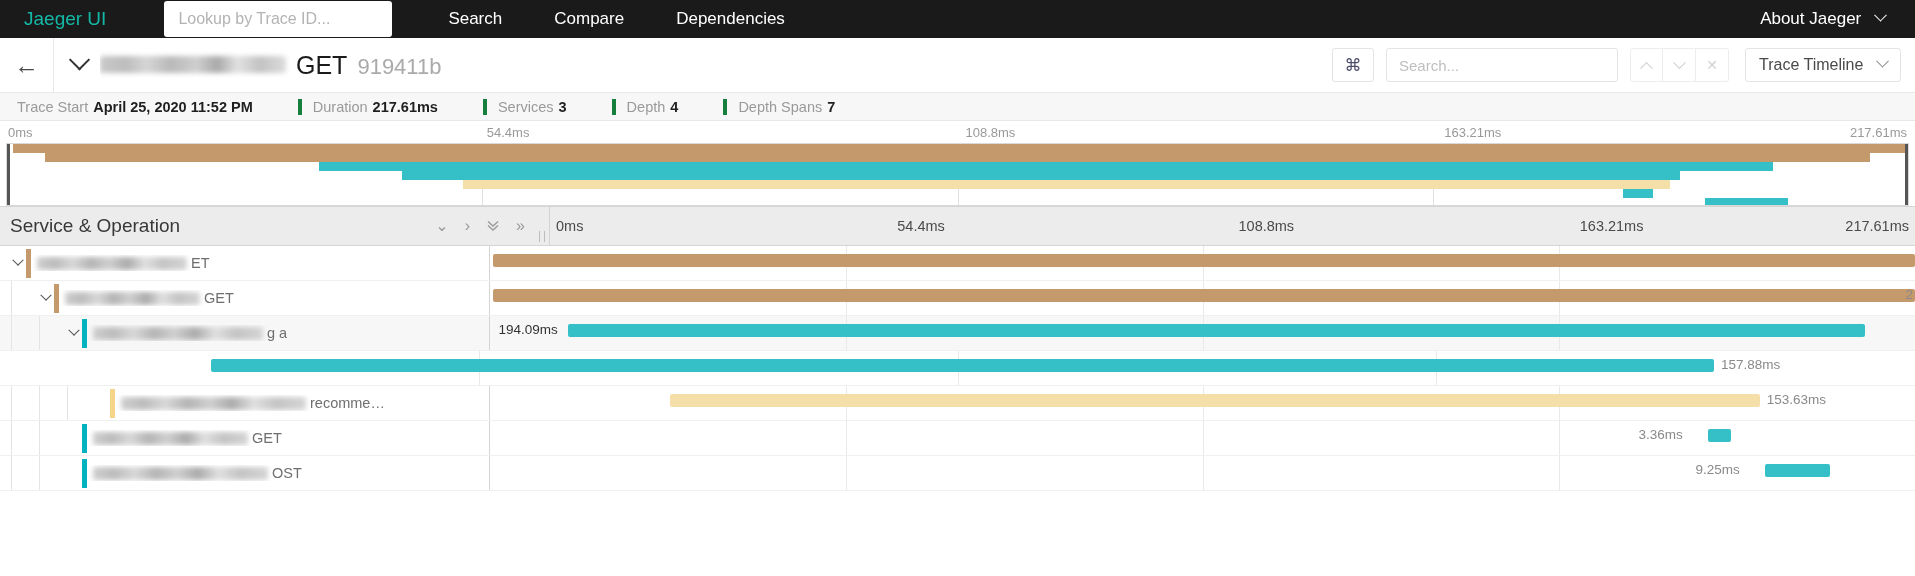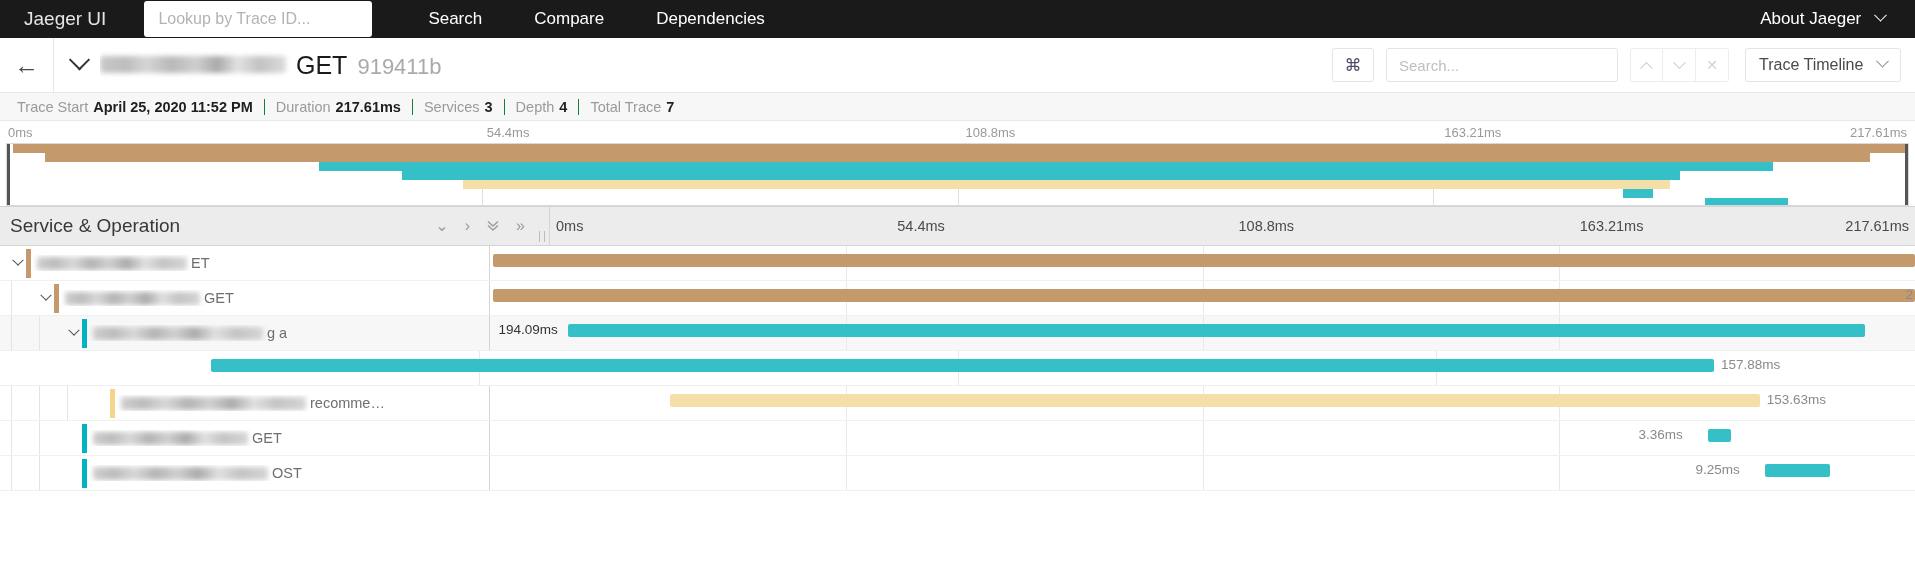--- a/index.html
+++ b/index.html
@@ -7,21 +7,21 @@
     width: 1915px; height: 576px;
     font-family: "Liberation Sans", sans-serif;
     background: #fff; overflow: hidden;
   }
 
   
   .navbar {
     height: 38px; background: #1a1a1a; display: flex; align-items: center;
     padding: 0 24px; color: #fff; position: relative;
   }
-  .nav-brand { font-size: 19px; color: #e5e5e5; margin-right: 38px; white-space: nowrap; }
+  .nav-brand { font-size: 19px; color: #14b8a6; margin-right: 58px; white-space: nowrap; }
   .nav-lookup {
     width: 228px; height: 36px; background: #fff; border: none; border-radius: 3px;
     font-size: 16px; padding: 0 14px; color: #333; outline: none;
     font-family: "Liberation Sans", sans-serif;
   }
   .nav-lookup::placeholder { color: #b3b3b3; }
   .nav-links { display: flex; align-items: flex-start; margin-left: 30px; }
   .nav-link {
     color: #fff; font-size: 17px; text-decoration: none; padding: 0 26px;
     white-space: nowrap; cursor: pointer;
@@ -96,21 +96,21 @@
     border-radius: 3px; display: flex; align-items: center; justify-content: space-between;
     padding: 0 13px; font-size: 16px; color: #4a4a4a; cursor: pointer; background: #fff;
   }
 
   
   .meta-bar {
     height: 28px; background: #f7f7f7; border-bottom: 1px solid #e8e8e8;
     display: flex; align-items: center; padding-left: 6px; font-size: 14.5px;
   }
   .meta-item { display: flex; align-items: baseline; padding: 0 11px; white-space: nowrap; }
-  .meta-item + .meta-item { border-left: 1px solid #15803d; }
+  .meta-item + .meta-item { border-left: 4px solid #15803d; margin-left: 34px; }
   .meta-label { color: #9a9a9a; margin-right: 5px; }
   .meta-value { color: #1f1f1f; font-weight: bold; }
 
   
   .minimap-wrap { background: #fff; position: relative; }
   .mm-ruler { height: 22px; position: relative; background: #fff; }
   .mm-tick {
     position: absolute; top: 4px; font-size: 13px; color: #999; white-space: nowrap;
   }
   .mm-body {
@@ -244,21 +244,21 @@
   </div>
   <div class="meta-item">
     <span class="meta-label">Services</span>
     <span class="meta-value">3</span>
   </div>
   <div class="meta-item">
     <span class="meta-label">Depth</span>
     <span class="meta-value">4</span>
   </div>
   <div class="meta-item">
-    <span class="meta-label">Total Trace</span>
+    <span class="meta-label">Depth Spans</span>
     <span class="meta-value">7</span>
   </div>
 </div>
 
 <div class="minimap-wrap">
   <div class="mm-ruler" id="mm-ruler">
       <div class="mm-tick" style="left: calc(0% + 8px);">0ms</div>
       <div class="mm-tick" style="left: calc(25% + 8px);">54.4ms</div>
       <div class="mm-tick" style="left: calc(50% + 8px);">108.8ms</div>
       <div class="mm-tick" style="left: calc(75% + 8px);">163.21ms</div>

